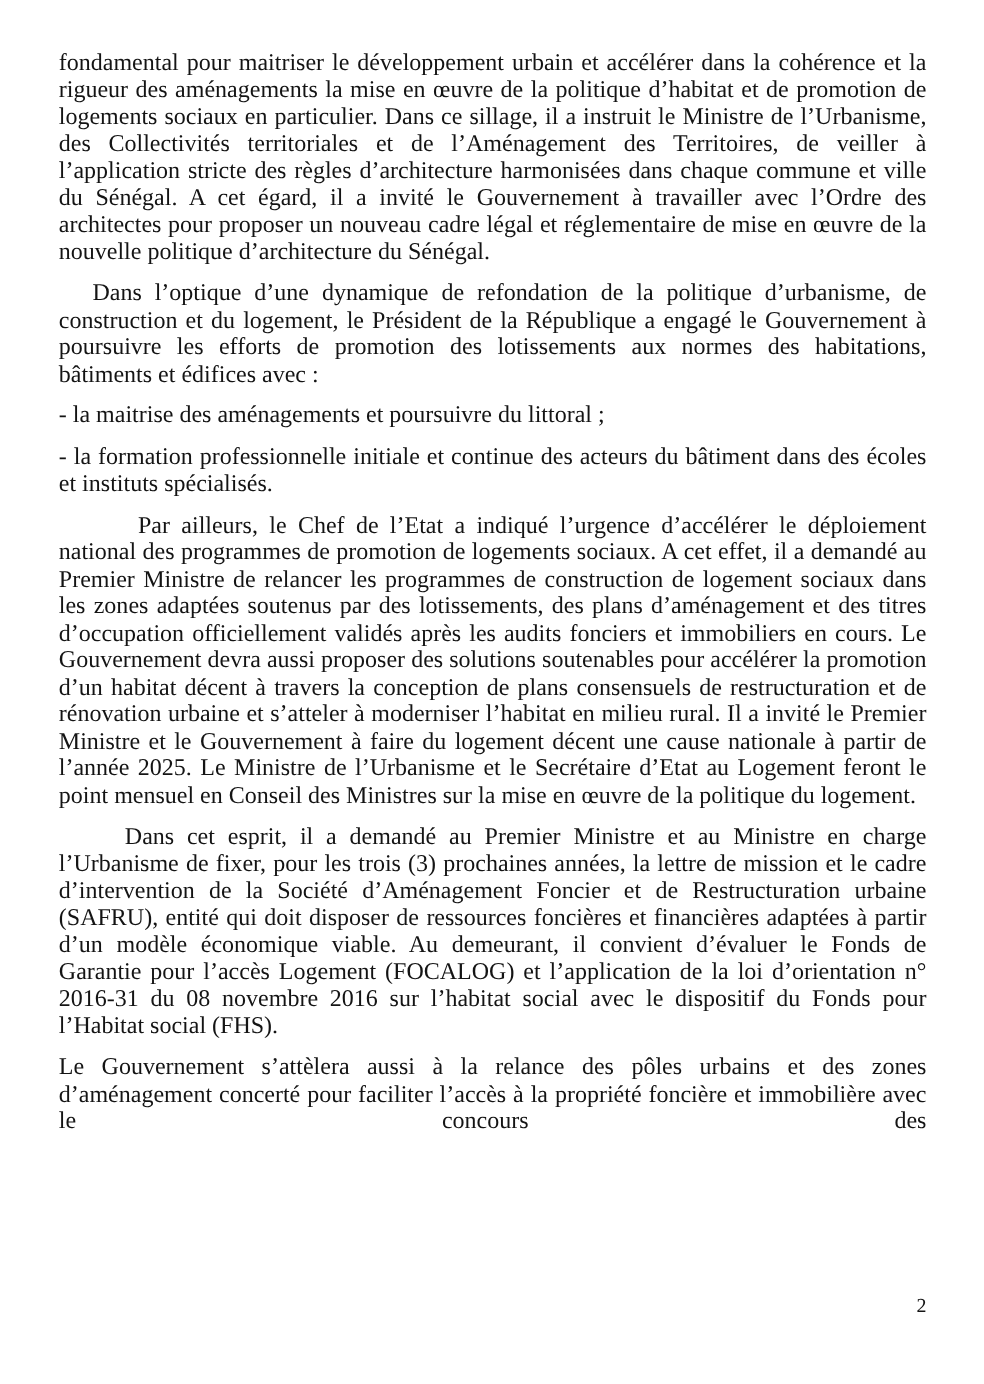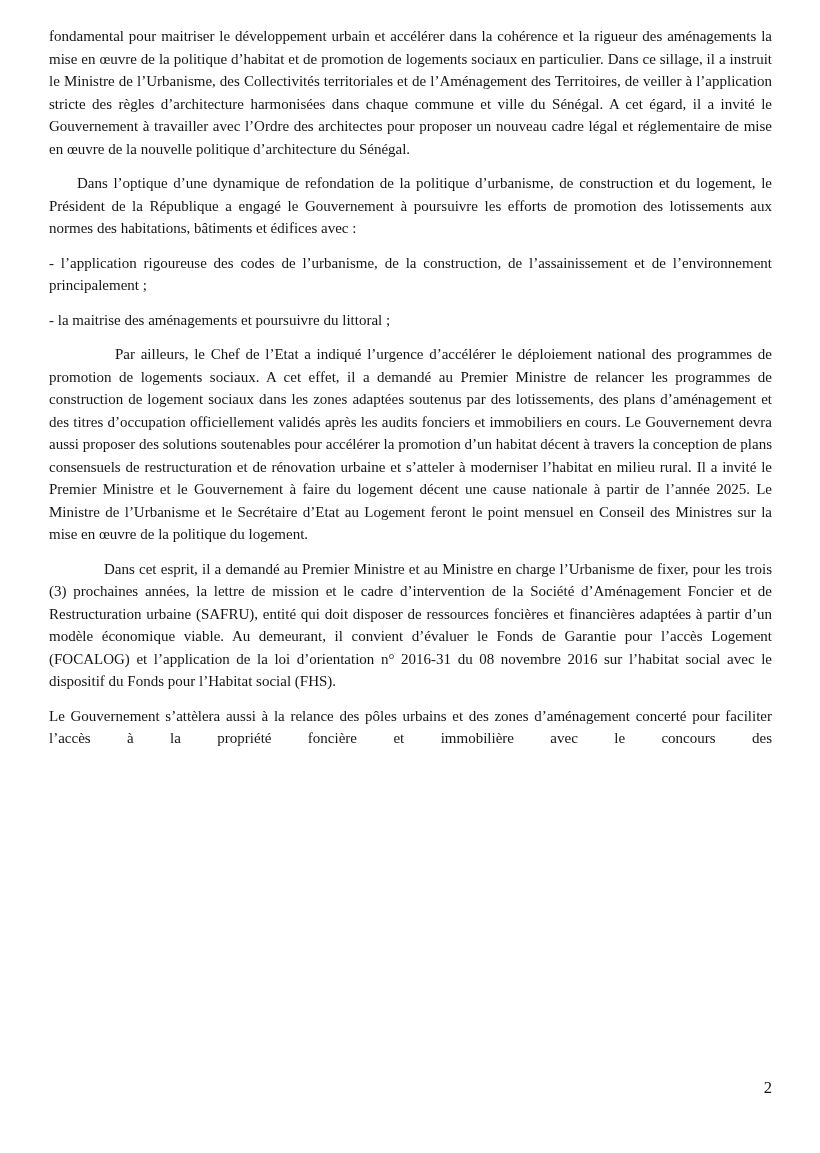--- a/index.html
+++ b/index.html
@@ -12,23 +12,23 @@
     width: 820px;
     height: 1153px;
     background: #ffffff;
     overflow: hidden;
     font-family: "Liberation Serif", "DejaVu Serif", serif;
     color: #141414;
   }
   .content {
     position: absolute;
     left: 49px;
-    top: 25px;
+    top: 41px;
     width: 723px;
-    font-size: 15px;
+    font-size: 20px;
     line-height: 22.5px;
     text-align: justify;
   }
   .content p {
     margin: 0 0 12px 0;
     padding: 0;
   }
   .indent-none   { text-indent: 0; }
   .indent-small  { text-indent: 28px; }
   .indent-medium { text-indent: 55px; }
@@ -44,21 +44,21 @@
   }
 </style>
 </head>
 <body>
 
 <div class="page">
   <main class="content">
     <div>
         <p class="indent-none">fondamental pour maitriser le développement urbain et accélérer dans la cohérence et la rigueur des aménagements la mise en œuvre de la politique d’habitat et de promotion de logements sociaux en particulier. Dans ce sillage, il a instruit le Ministre de l’Urbanisme, des Collectivités territoriales et de l’Aménagement des Territoires, de veiller à l’application stricte des règles d’architecture harmonisées dans chaque commune et ville du Sénégal. A cet égard, il a invité le Gouvernement à travailler avec l’Ordre des architectes pour proposer un nouveau cadre légal et réglementaire de mise en œuvre de la nouvelle politique d’architecture du Sénégal.</p>
         <p class="indent-small">Dans l’optique d’une dynamique de refondation de la politique d’urbanisme, de construction et du logement, le Président de la République a engagé le Gouvernement à poursuivre les efforts de promotion des lotissements aux normes des habitations, bâtiments et édifices avec :</p>
-        <p class="indent-none">- l’application rigoureuse des codes de l’urbanisme, de la construction, de l’assainissement et de l’environnement principalement ;</p>
         <p class="indent-none">- la maitrise des aménagements et poursuivre du littoral ;</p>
+        <p class="indent-none">- la formation professionnelle initiale et continue des acteurs du bâtiment dans des écoles et instituts spécialisés.</p>
         <p class="indent-large">Par ailleurs, le Chef de l’Etat a indiqué l’urgence d’accélérer le déploiement national des programmes de promotion de logements sociaux. A cet effet, il a demandé au Premier Ministre de relancer les programmes de construction de logement sociaux dans les zones adaptées soutenus par des lotissements, des plans d’aménagement et des titres d’occupation officiellement validés après les audits fonciers et immobiliers en cours. Le Gouvernement devra aussi proposer des solutions soutenables pour accélérer la promotion d’un habitat décent à travers la conception de plans consensuels de restructuration et de rénovation urbaine et s’atteler à moderniser l’habitat en milieu rural. Il a invité le Premier Ministre et le Gouvernement à faire du logement décent une cause nationale à partir de l’année 2025. Le Ministre de l’Urbanisme et le Secrétaire d’Etat au Logement feront le point mensuel en Conseil des Ministres sur la mise en œuvre de la politique du logement.</p>
         <p class="indent-medium">Dans cet esprit, il a demandé au Premier Ministre et au Ministre en charge l’Urbanisme de fixer, pour les trois (3) prochaines années, la lettre de mission et le cadre d’intervention de la Société d’Aménagement Foncier et de Restructuration urbaine (SAFRU), entité qui doit disposer de ressources foncières et financières adaptées à partir d’un modèle économique viable. Au demeurant, il convient d’évaluer le Fonds de Garantie pour l’accès Logement (FOCALOG) et l’application de la loi d’orientation n° 2016-31 du 08 novembre 2016 sur l’habitat social avec le dispositif du Fonds pour l’Habitat social (FHS).</p>
         <p class="indent-none justify-last">Le Gouvernement s’attèlera aussi à la relance des pôles urbains et des zones d’aménagement concerté pour faciliter l’accès à la propriété foncière et immobilière avec le concours des</p>
       </div>
   </main>
   <div class="page-number">2</div>
 </div>
 
 </body></html>

